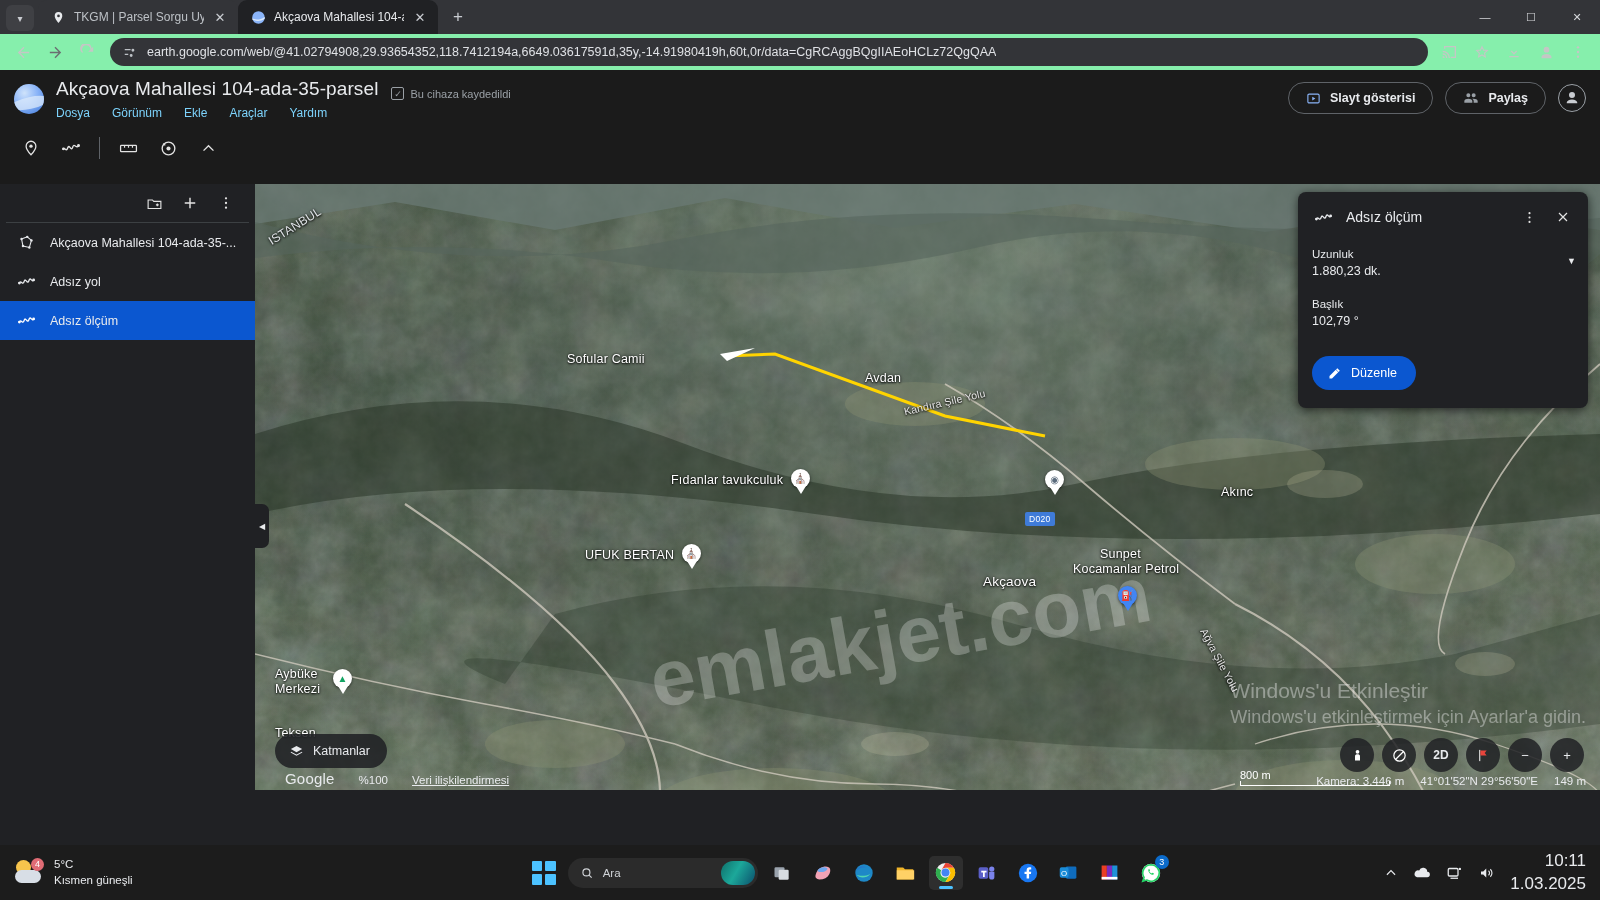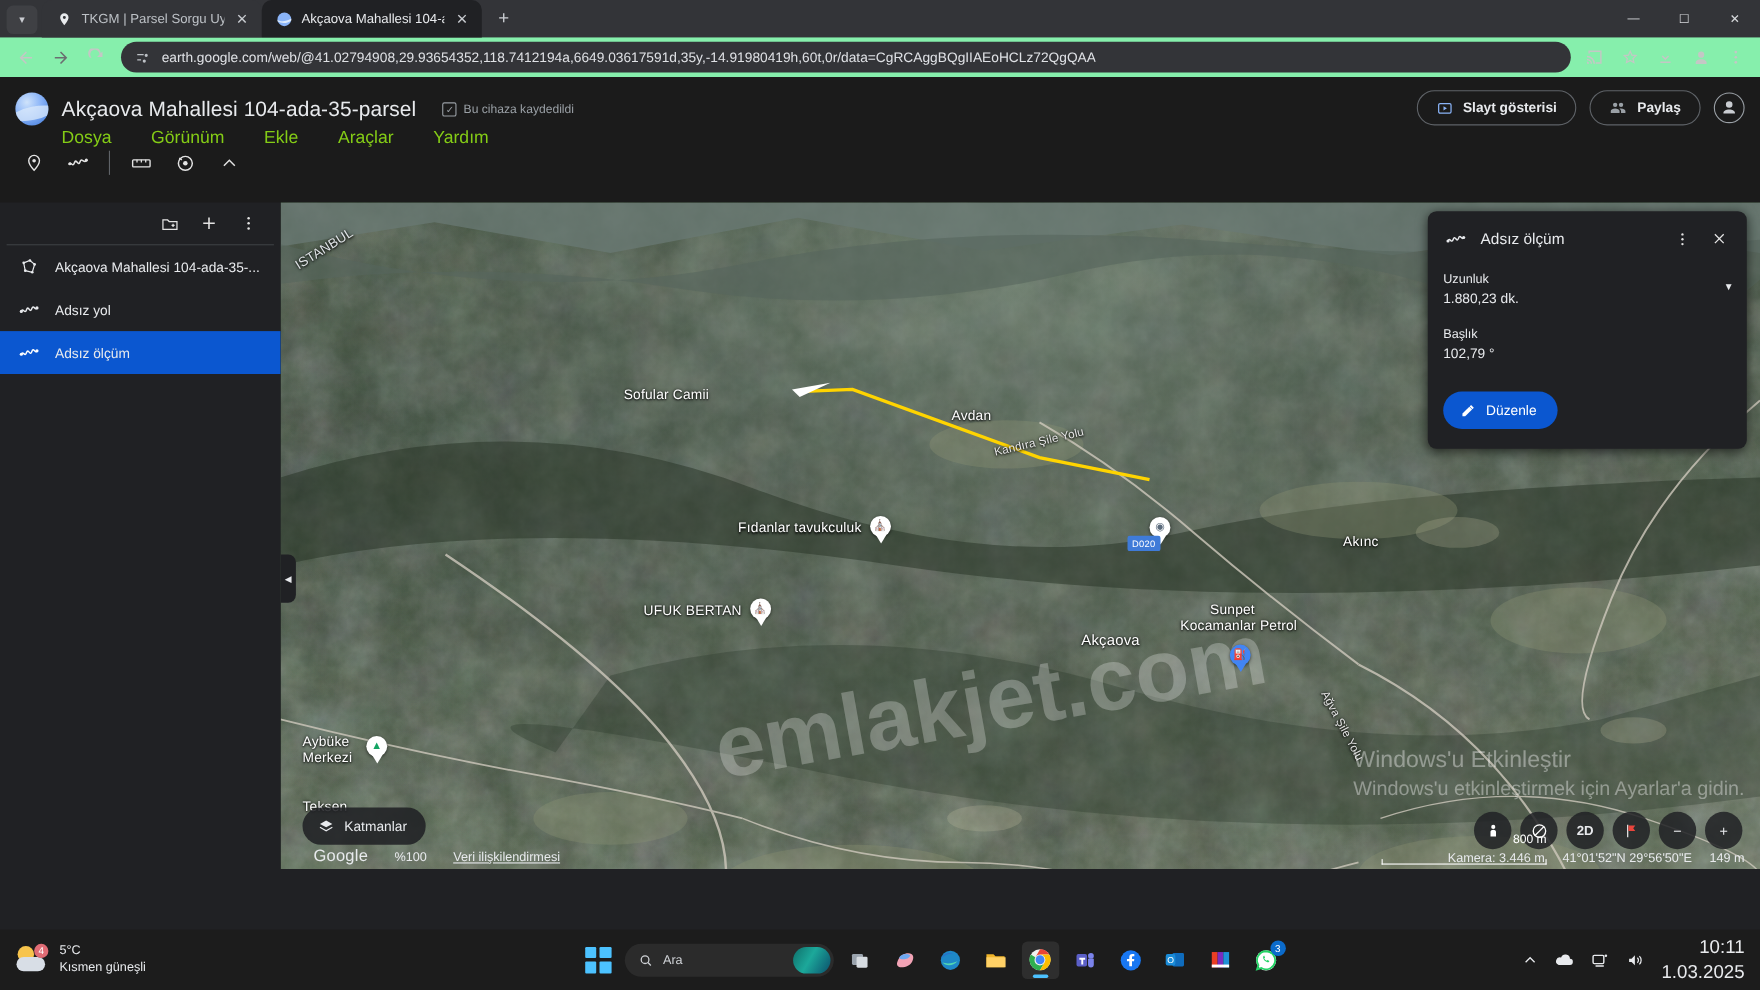--- a/index.html
+++ b/index.html
@@ -52,26 +52,26 @@
   
   .earth { position:absolute; left:0; right:0; top:70px; bottom:55px; background:#1b1b1b; }
 
   .ge-header { height:56px; display:flex; align-items:flex-start; padding:8px 14px 0 14px; position:relative; }
   .ge-logo { width:30px; height:30px; border-radius:50%; margin:6px 12px 0 0;
              background:radial-gradient(circle at 35% 30%, #cfe3fb 0%, #8ab4f8 45%, #3b76d8 100%);
              position:relative; overflow:hidden; flex:0 0 30px; }
   .ge-logo::after { content:""; position:absolute; left:-4px; top:13px; width:40px; height:12px;
                     border-radius:50%; background:#dbe9fb; opacity:.75; transform:rotate(-12deg); }
   .ge-titleblock { display:flex; flex-direction:column; }
-  .ge-titlerow { display:flex; align-items:flex-start; gap:24px;margin-top:11px; }
+  .ge-titlerow { display:flex; align-items:flex-end; gap:13px; }
   .ge-title { font-size:19px; color:#e8eaed; letter-spacing:.1px; }
   .ge-saved { display:flex; align-items:center; gap:6px; font-size:11px; color:#9aa0a6; margin-top:4px; }
   .ge-saved .chk { width:13px; height:13px; border:1.3px solid #9aa0a6; border-radius:2px;
                    display:flex; align-items:center; justify-content:center; font-size:9px; }
-  .ge-menu { display:flex; gap:36px; margin-top:6px; font-size:16px; color:#84cc16; }
+  .ge-menu { display:flex; gap:22px; margin-top:6px; font-size:12px; color:#7dd3fc; }
   .ge-menu span { cursor:default; }
 
   .ge-hdr-right { position:absolute; right:14px; top:12px; display:flex; align-items:center; gap:12px; }
   .pill { height:32px; border-radius:16px; border:1px solid #5f6368; display:flex; align-items:center;
           gap:9px; padding:0 17px; font-size:12.5px; color:#e8eaed;font-weight:bold; }
   .avatar { width:28px; height:28px; border-radius:50%; border:1.5px solid #9aa0a6;
             display:flex; align-items:center; justify-content:center; color:#c9ccd1; }
 
   .ge-searchrow { height:44px; display:flex; align-items:center; padding:0 14px; gap:6px; }
   .searchbox { width:228px; height:32px; background:#303134; border-radius:16px;
@@ -128,22 +128,22 @@
 
   .katmanlar { position:absolute; left:20px; bottom:22px; height:34px; border-radius:17px;
     background:rgba(32,33,36,.88); display:flex; align-items:center; gap:9px; padding:0 17px 0 14px;
     font-size:12.5px; color:#e8eaed; }
 
   .map-ctl { position:absolute; bottom:18px; display:flex; align-items:center; gap:8px; right:16px; }
   .rbtn { width:34px; height:34px; border-radius:50%; background:rgba(32,33,36,.85);
           display:flex; align-items:center; justify-content:center; color:#e8eaed; font-size:13px; }
   .rbtn.lbl { font-size:12px; font-weight:bold; }
 
-  .scalebar { position:absolute; right:194px; bottom:4px; display:flex; flex-direction:column;
-              align-items:flex-end; color:#fff; font-size:11px;gap:12px; }
+  .scalebar { position:absolute; right:210px; bottom:4px; display:flex; flex-direction:column;
+              align-items:flex-start; color:#fff; font-size:11px; }
   .scalebar .bar { width:150px; height:5px; border-left:1.5px solid #fff; border-right:1.5px solid #fff;
                    border-bottom:1.5px solid #fff; }
 
   .attrib { position:absolute; left:30px; bottom:3px; display:flex; align-items:baseline; gap:24px;
             font-size:11.5px; color:#e8eaed; }
   .attrib .glogo { font-size:15px; letter-spacing:.2px; }
   .attrib .lnk { text-decoration:underline; }
   .statusbar { position:absolute; right:14px; bottom:3px; display:flex; gap:16px; font-size:11.5px; color:#e8eaed; }
 
   
@@ -543,21 +543,21 @@
             </div>
             <div class="tail"></div>
         </div>
         <div class="pin green" style="left:78px;top:485px;">
           <div class="head">
               <span class="glyph">▲</span>
             </div>
             <div class="tail"></div>
         </div>
 
-        <div class="shield" style="left:770px;top:303px;">D020</div>
+        <div class="shield" style="left:770px;top:328px;">D020</div>
 
         <div class="win-activate">
           <div class="l1">Windows'u Etkinleştir</div>
           <div class="l2">Windows'u etkinleştirmek için Ayarlar'a gidin.</div>
         </div>
 
         <div class="katmanlar">
           <svg width="15" height="15" viewBox="0 0 24 24">
               <path d="M12 3l9 5-9 5-9-5z" fill="#e8eaed"></path>
               <path d="M3 13l9 5 9-5" fill="none" stroke="#e8eaed" stroke-width="1.7"></path>

